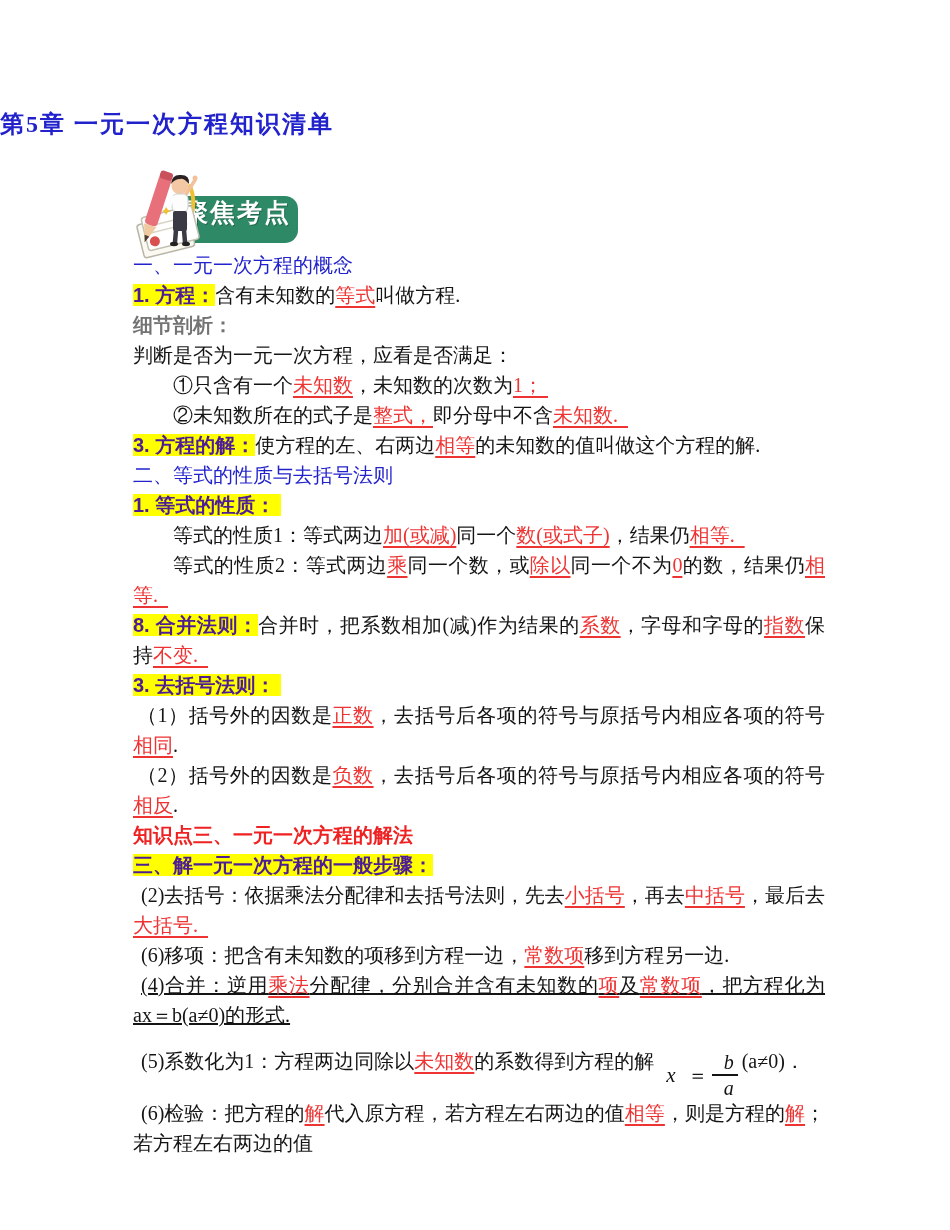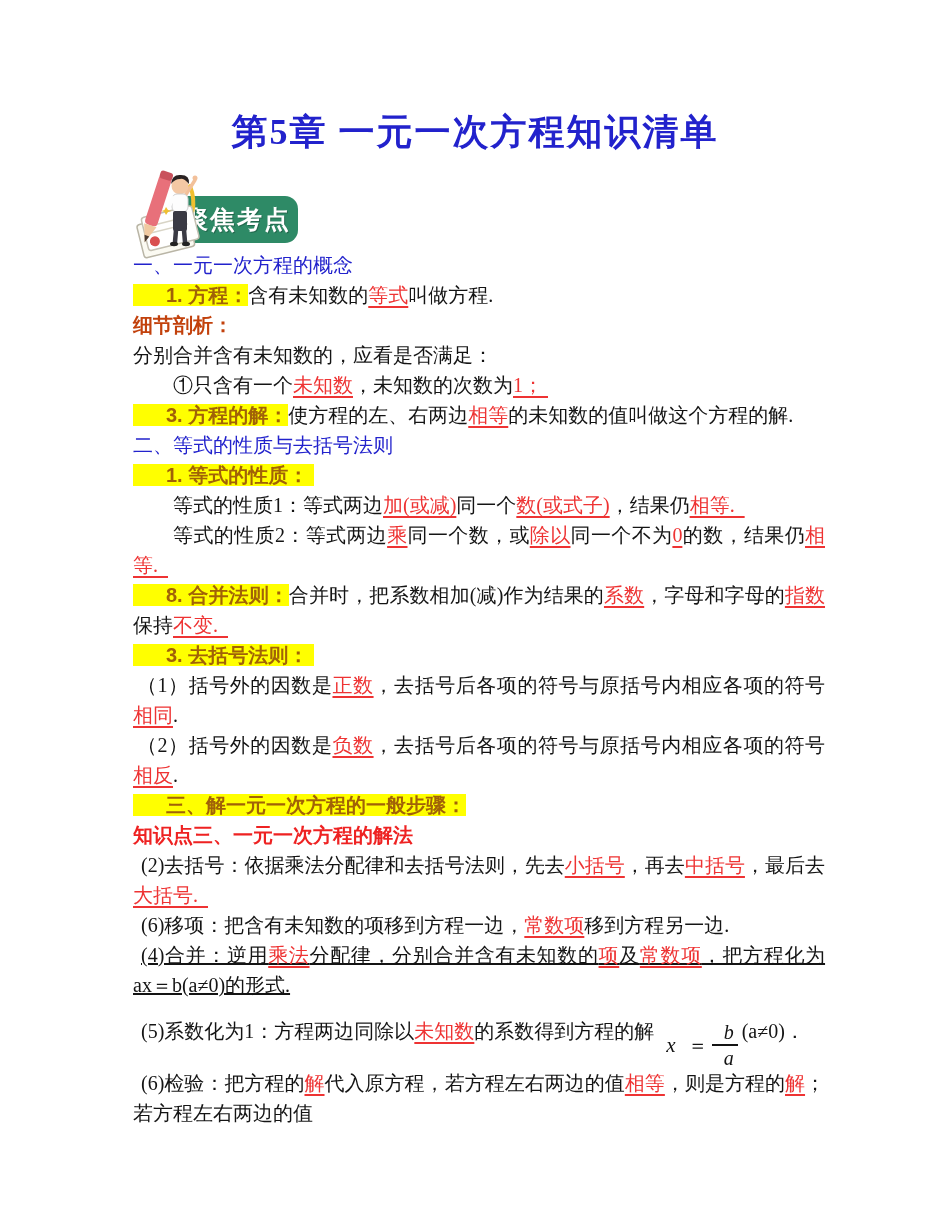--- a/index.html
+++ b/index.html
@@ -1,40 +1,40 @@
 <!DOCTYPE html>
 <html><head>
 <meta charset="utf-8">
 <style>
   html,body{margin:0;padding:0;background:#ffffff;}
   body{width:950px;height:1230px;position:relative;overflow:hidden;
        font-family:"Liberation Serif",serif;color:#141414;}
   .page{position:absolute;inset:0;background:#ffffff;}
 
-  .doc-title{position:absolute;top:108px;left:0;width:950px;text-align:center;
-      font-family:"Liberation Serif",serif;font-weight:700;font-size:36px;
+  .doc-title{position:absolute;top:108px;left:0;width:950px;text-align:left;
+      font-family:"Liberation Serif",serif;font-weight:700;font-size:24px;
       letter-spacing:2px;}
 
   
   .badge-wrap{position:absolute;top:166px;left:128px;width:260px;height:90px;}
   .badge-pill{position:absolute;left:48px;top:30px;width:122px;height:47px;
-      border-radius:13px;display:flex;align-items:center;justify-content:center;}
+      border-radius:13px;display:flex;justify-content:center;}
   .badge-pill span{color:#ffffff;font-family:"Liberation Sans",sans-serif;
       font-weight:700;font-size:25px;letter-spacing:2px;text-shadow:1px 1px 0 rgba(0,0,0,.25);}
   .badge-art{position:absolute;left:0;top:0;}
 
   
   .doc{position:absolute;left:133px;top:250px;width:692px;font-size:20px;}
   .line{line-height:30px;text-align:justify;}
   .line.taller{margin-top:16px;}
 
   .r-t{color:#141414;}
-  .r-b{font-family:Liberation Sans, sans-serif;font-weight:700;color:#c2410c;}
-  .r-h{background:#ffff00;color:#a16207;font-weight:700;
-       font-family:"Liberation Sans",sans-serif;padding-left:33px;}
+  .r-b{font-family:Liberation Sans, sans-serif;font-weight:700;color:#737373;}
+  .r-h{background:#ffff00;color:#4c1d95;font-weight:700;
+       font-family:"Liberation Sans",sans-serif;}
   .r-bh{color:#2222cc;font-weight:400;font-family:"Liberation Sans",sans-serif;}
   .r-rh{color:#ee2222;font-weight:700;font-family:"Liberation Sans",sans-serif;}
   .r-r{color:#ee3333;text-decoration:underline;text-decoration-color:#ee3333;
        text-underline-offset:4px;text-decoration-thickness:1.5px;white-space:pre-wrap;}
 
   
   .formula{display:inline-flex;align-items:center;vertical-align:-14px;
       font-style:italic;font-family:"Liberation Serif",serif;margin:0 4px;}
   .formula .fvar{font-size:21px;margin-right:4px;}
   .formula .feq{font-style:normal;margin-right:4px;}
@@ -88,33 +88,34 @@
       </g>
 
       <path d="M38 41 l2 3 3 1 -3 1 -2 3 -1.5-3 -3-1 3-1 Z" fill="#f0c030"></path>
     </svg>
   </div>
 
   <div class="doc" id="doc-body">
       <div class="line"><span class="r-bh">一、一元一次方程的概念</span></div>
       <div class="line"><span class="r-h">1. 方程：</span><span class="r-t">含有未知数的</span><span class="r-r">等式</span><span class="r-t">叫做方程.</span></div>
       <div class="line"><span class="r-b">细节剖析：</span></div>
-      <div class="line"><span class="r-t">分别合并含有未知数的，应看是否满足：</span></div>
+      <div class="line"><span class="r-t">判断是否为一元一次方程，应看是否满足：</span></div>
       <div class="line" style="text-indent: 40px;"><span class="r-t">①只含有一个</span><span class="r-r">未知数</span><span class="r-t">，未知数的次数为</span><span class="r-r">1；&nbsp;</span></div>
+      <div class="line" style="text-indent: 40px;"><span class="r-t">②未知数所在的式子是</span><span class="r-r">整式，</span><span class="r-t">即分母中不含</span><span class="r-r">未知数.&nbsp;&nbsp;</span></div>
       <div class="line"><span class="r-h">3. 方程的解：</span><span class="r-t">使方程的左、右两边</span><span class="r-r">相等</span><span class="r-t">的未知数的值叫做这个方程的解.</span></div>
       <div class="line"><span class="r-bh">二、等式的性质与去括号法则</span></div>
       <div class="line"><span class="r-h">1. 等式的性质：&nbsp;</span></div>
       <div class="line" style="text-indent: 40px;"><span class="r-t">等式的性质1：等式两边</span><span class="r-r">加(或减)</span><span class="r-t">同一个</span><span class="r-r">数(或式子)</span><span class="r-t">，结果仍</span><span class="r-r">相等.&nbsp;&nbsp;</span></div>
       <div class="line" style="text-indent: 40px;"><span class="r-t">等式的性质2：等式两边</span><span class="r-r">乘</span><span class="r-t">同一个数，或</span><span class="r-r">除以</span><span class="r-t">同一个不为</span><span class="r-r">0</span><span class="r-t">的数，结果仍</span><span class="r-r">相等.&nbsp;&nbsp;</span></div>
       <div class="line"><span class="r-h">8. 合并法则：</span><span class="r-t">合并时，把系数相加(减)作为结果的</span><span class="r-r">系数</span><span class="r-t">，字母和字母的</span><span class="r-r">指数</span><span class="r-t">保持</span><span class="r-r">不变.&nbsp;&nbsp;</span></div>
       <div class="line"><span class="r-h">3. 去括号法则：&nbsp;</span></div>
       <div class="line" style="text-indent: 4px;"><span class="r-t">（1）括号外的因数是</span><span class="r-r">正数</span><span class="r-t">，去括号后各项的符号与原括号内相应各项的符号</span><span class="r-r">相同</span><span class="r-t">.</span></div>
       <div class="line" style="text-indent: 4px;"><span class="r-t">（2）括号外的因数是</span><span class="r-r">负数</span><span class="r-t">，去括号后各项的符号与原括号内相应各项的符号</span><span class="r-r">相反</span><span class="r-t">.</span></div>
+      <div class="line"><span class="r-rh">知识点三、一元一次方程的解法</span></div>
       <div class="line"><span class="r-h">三、解一元一次方程的一般步骤：</span></div>
-      <div class="line"><span class="r-rh">知识点三、一元一次方程的解法</span></div>
       <div class="line" style="text-indent: 8px;"><span class="r-t">(2)去括号：依据乘法分配律和去括号法则，先去</span><span class="r-r">小括号</span><span class="r-t">，再去</span><span class="r-r">中括号</span><span class="r-t">，最后去</span><span class="r-r">大括号.&nbsp;&nbsp;</span></div>
       <div class="line" style="text-indent: 8px;"><span class="r-t">(6)移项：把含有未知数的项移到方程一边，</span><span class="r-r">常数项</span><span class="r-t">移到方程另一边.</span></div>
       <div class="line" style="text-indent: 8px; text-decoration: underline;"><span class="r-t">(4)合并：逆用</span><span class="r-r">乘法</span><span class="r-t">分配律，分别合并含有未知数的</span><span class="r-r">项</span><span class="r-t">及</span><span class="r-r">常数项</span><span class="r-t">，把方程化为 ax＝b(a≠0)的形式.</span></div>
       <div class="line taller" style="text-indent: 8px;"><span class="r-t">(5)系数化为1：方程两边同除以</span><span class="r-r">未知数</span><span class="r-t">的系数得到方程的解</span><span class="formula">
           <span class="fvar">x</span>
           <span class="feq">＝</span>
           <span class="frac">
             <span class="num">b</span>
             <span class="bar"></span>
             <span class="den">a</span>

